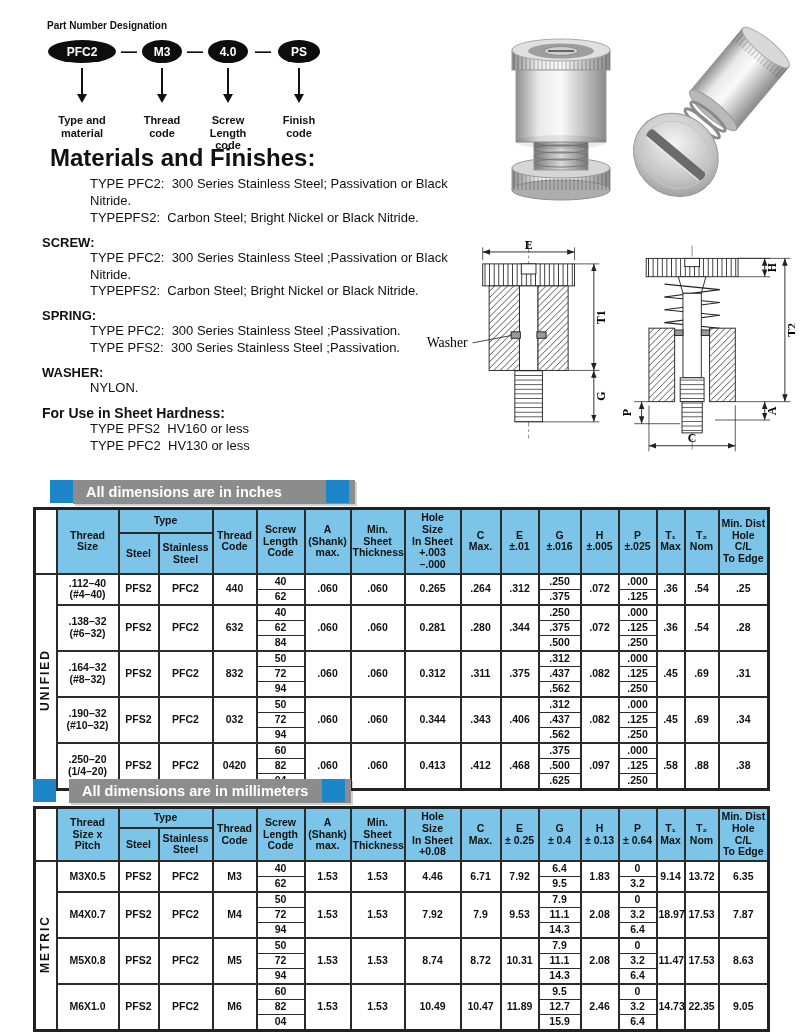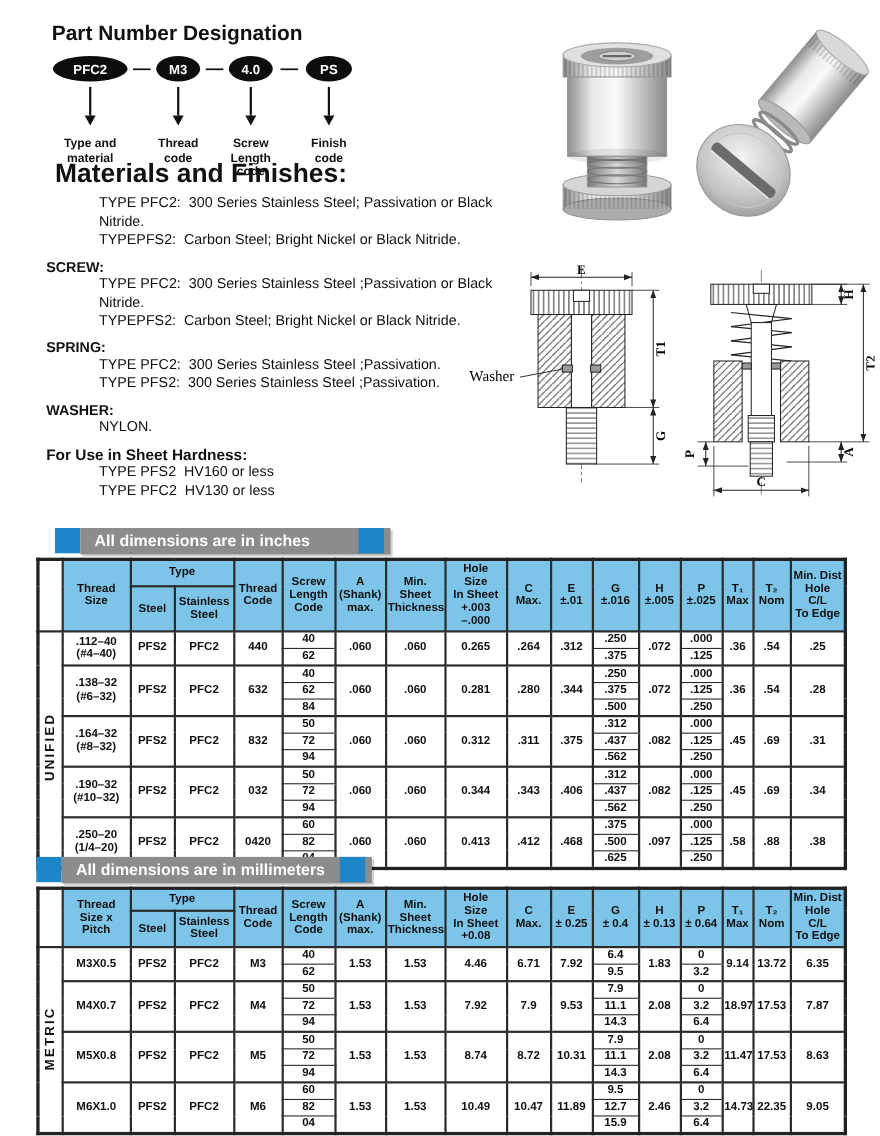--- a/index.html
+++ b/index.html
@@ -1,21 +1,21 @@
 <!DOCTYPE html>
 <html><head>
 <meta charset="utf-8">
 <style>
   html,body{margin:0;padding:0;background:#fff;}
   .page{position:relative;width:800px;height:1033px;background:#fff;overflow:hidden;
         font-family:"Liberation Sans",sans-serif;color:#111;}
 
   
   .pn{position:absolute;left:45px;top:20px;}
-  .pn h1{font-size:19px;font-weight:bold;margin:0 0 9px 2px;}
+  .pn h1{font-size:10px;font-weight:bold;margin:0 0 9px 2px;}
   .pn-grid{display:grid;grid-template-columns:74px 20px 46px 20px 46px 24px 48px;}
   .pn-pill{grid-row:1;background:#0d0d0d;color:#fff;font-weight:bold;font-size:12px;
            border-radius:50%;height:23px;margin:0 3px;display:flex;align-items:center;justify-content:center;}
   .pn-dash{grid-row:1;display:flex;align-items:center;justify-content:center;font-weight:bold;font-size:16px;}
   .pn-arrow-cell{grid-row:2;height:46px;display:flex;justify-content:center;padding-top:5px;}
   .arrow{width:2px;height:26px;background:#111;position:relative;}
   .arrow::after{content:"";position:absolute;left:-4px;top:26px;border:5px solid transparent;border-top:9px solid #111;}
   .pn-label{grid-row:3;text-align:center;font-size:11px;font-weight:bold;line-height:1.15;white-space:pre-line;}
 
   
@@ -482,21 +482,21 @@
           <td class="sub mid">.125</td>
         </tr>
         <tr>
           <td class="sub ">04</td>
           <td class="sub ">.625</td>
           <td class="sub ">.250</td>
         </tr>
       </tbody>
     </table>
 
-  <div class="banner" style="left:33px;top:779px;">
+  <div class="banner" style="left:33px;top:779px;gap:13px;">
     <div class="sq"></div>
     <div class="bar">
       <span class="txt">All dimensions are in millimeters</span>
       <div class="sq2"></div>
     </div>
   </div>
   <table class="dtable" id="table-mm">
       <colgroup>
         <col style="width: 22px;">
         <col style="width: 62px;">

